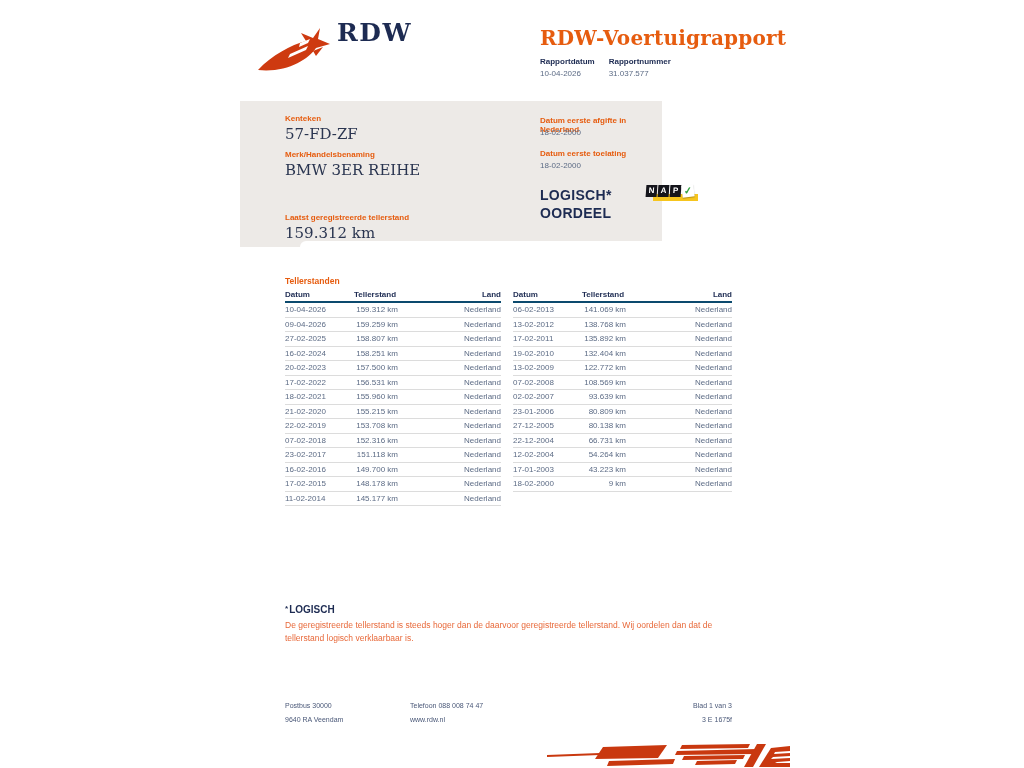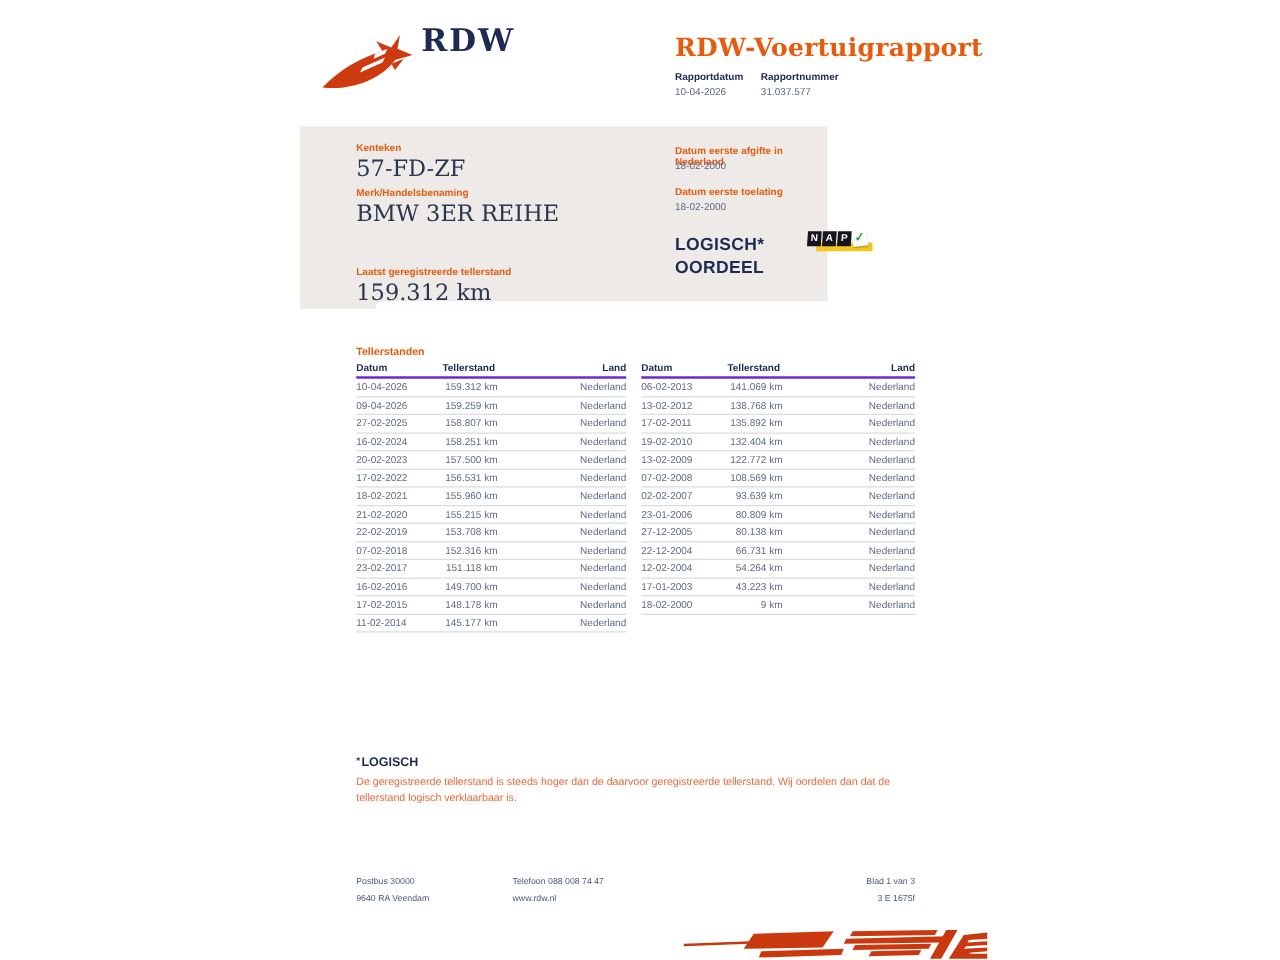--- a/index.html
+++ b/index.html
@@ -15,40 +15,40 @@
   .doc-title { left:540px; top:26px; font-size:20px; font-weight:bold; color:#e65c0f; letter-spacing:.2px; }
   .meta { left:540px; top:57px; display:flex; gap:14px; }
   .meta .col { display:flex; flex-direction:column; gap:3px; }
   .lbl-navy { font-size:8px; font-weight:bold; color:#1d2b52; }
   .val-gray { font-size:8px; color:#5c6b85; }
 
   
   .panel { left:240px; top:101px; width:422px; height:146px; background:#edeae7; }
   .panel-notch { position:absolute; left:60px; right:0; bottom:0; height:6px; background:#ffffff; border-top-left-radius:7px; }
   .lbl-orange { font-size:8px; font-weight:bold; color:#e65c0f; }
-  .big-val { font-family:"DejaVu Serif", serif; font-size:18px; color:#2a3550; }
+  .big-val { font-family:"DejaVu Serif", serif; font-size:15px; color:#2a3550; }
   .oordeel { font-size:14px; font-weight:bold; color:#1d2b52; line-height:18px; letter-spacing:.3px; }
 
   
   .nap { width:56px; height:20px; }
   .nap-bar { position:absolute; left:7px; top:9px; width:45px; height:7px; background:#f6c51e; }
   .nap-tiles { position:absolute; left:0; top:0; display:flex; gap:1px; }
   .nap-tile { position:relative; width:11px; height:12px; background:#15151b; color:#ffffff;
     font-size:8px; font-weight:bold; line-height:12px; text-align:center; transform:skewX(-4deg); }
   .nap-check { position:relative; width:12px; height:12px; background:#ffffff; color:#2fa03c;
     font-size:10px; font-weight:bold; line-height:12px; text-align:center; transform:rotate(-7deg);
     box-shadow:0 1px 1px rgba(0,0,0,.25); }
 
   
   .teller-heading { left:285px; top:276px; font-size:8.5px; font-weight:bold; color:#e65c0f; }
   .ttable { top:290px; }
   .ttable.t-left  { left:285px; width:216px; }
   .ttable.t-right { left:513px; width:219px; }
   .thead, .trow { display:grid; grid-template-columns:67px 46px 1fr; align-items:center; }
-  .thead { border-bottom:2px solid #6d28d9; padding-bottom:2px; }
+  .thead { border-bottom:2px solid #0c4a6e; padding-bottom:2px; }
   .thead span { font-size:8px; font-weight:bold; color:#1d2b52; }
   .trow { height:13.5px; border-bottom:1px solid #dcdcdc; }
   .trow span { font-size:8px; color:#5c6b85; }
   .cell-km { text-align:right; }
   .thead .cell-km { text-align:center; }
   .cell-land { text-align:right; }
 
   
   .fn-head { left:285px; top:604px; font-size:10px; font-weight:bold; color:#1d2b52; }
   .fn-head .mark { font-size:8px; vertical-align:2px; margin-right:1px; }

